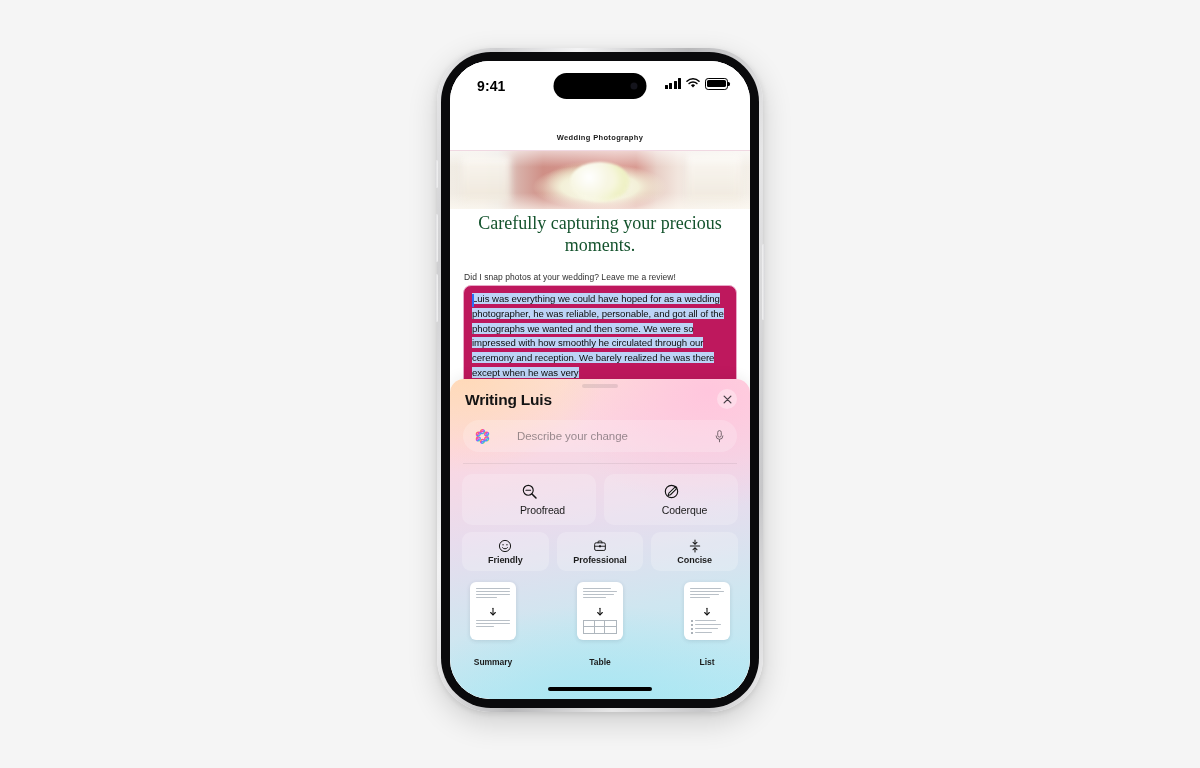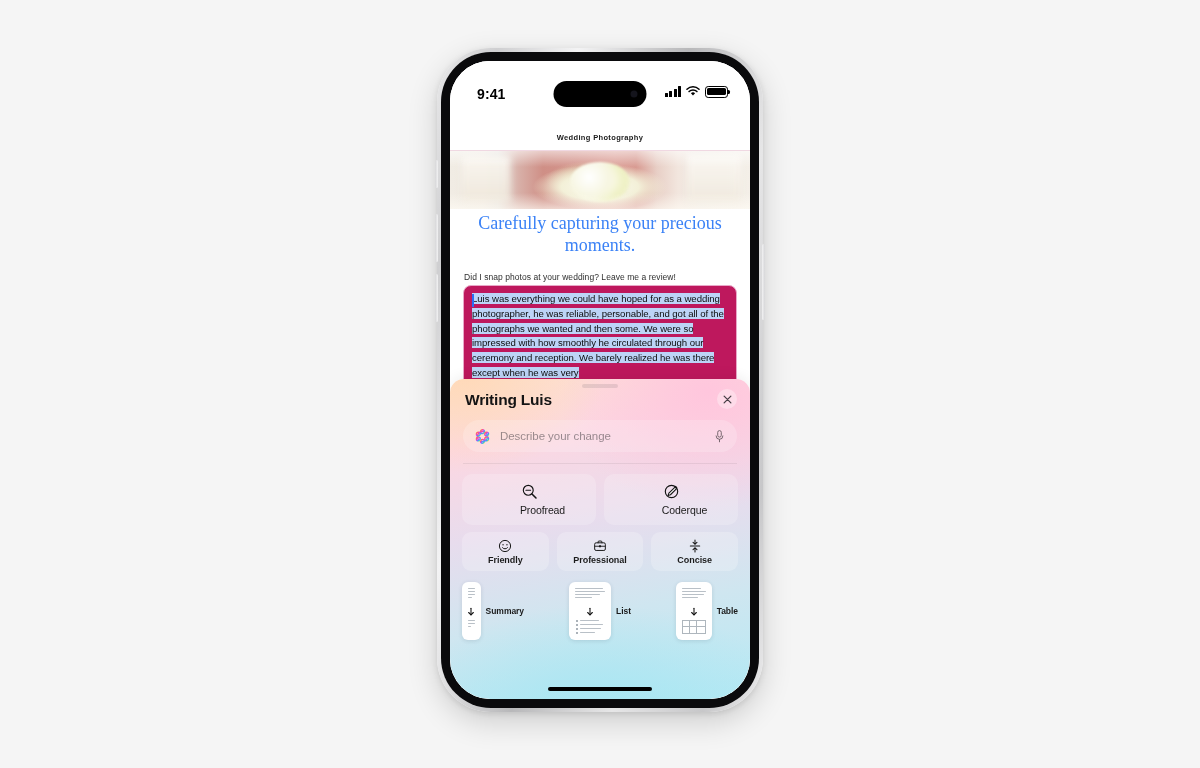--- a/index.html
+++ b/index.html
@@ -79,21 +79,21 @@
     position: absolute;
     right: -2px; top: 196px;
     width: 3px; height: 76px;
     border-radius: 2px;
     background: linear-gradient(270deg,#d6d6d8,#f2f2f3);
   }
 
   
   .statusbar {
     position: absolute;
-    left: 0; top: 12px; right: 0;
+    left: 0; top: 4px; right: 0;
     height: 42px;
     z-index: 40;
     pointer-events: none;
   }
   .status-time {
     position: absolute;
     left: 27px; top: 13px;
     font-size: 14px;
     font-weight: bold;
     letter-spacing: 0.1px;
@@ -230,21 +230,21 @@
   }
 
   .tagline {
     position: absolute;
     left: 0; right: 0;
     top: 152px;
     text-align: center;
     font-family: "Liberation Serif", serif;
     font-size: 18px;
     line-height: 1.22;
-    color: #3b82f6;
+    color: #14532d;
     padding: 0 28px;
   }
 
   .review-prompt {
     position: absolute;
     left: 14px; top: 211px;
     font-size: 8.5px;
     color: #2f2f2f;
     letter-spacing: 0.05px;
   }
@@ -322,21 +322,21 @@
   .describe-field {
     position: absolute;
     left: 13px; right: 13px;
     top: 41px;
     height: 32px;
     border-radius: 17px;
     background: rgba(255,255,255,0.20);
     display: flex;
     align-items: center;
     padding: 0 11px;
-    gap: 9px;
+    gap: 26px;
   }
   .ai-glyph { width: 17px; height: 17px; flex: 0 0 auto; }
   .describe-ph {
     flex: 1;
     font-size: 11.5px;
     color: rgba(60,55,60,0.52);
     letter-spacing: -0.05px;
   }
   .mic-glyph { width: 13px; height: 13px; flex: 0 0 auto; opacity: 0.72; }
 
@@ -396,23 +396,23 @@
   .row-docs {
     position: absolute;
     left: 12px; right: 12px;
     top: 203px;
     display: flex;
     justify-content: space-between;
   }
   .doc-item {
     width: 62px;
     display: flex;
-    flex-direction: row;
+    flex-direction: column;
     align-items: center;
-    gap: 5px;
+    gap: 17px;
   }
   .doc-card {
     width: 46px; height: 58px;
     background: #ffffff;
     border-radius: 6px;
     box-shadow: 0 1px 4px rgba(40,60,80,0.14);
     position: relative;
     padding: 6px 6px;
   }
   .doc-lines { display: flex; flex-direction: column; gap: 1.8px; }
@@ -628,20 +628,44 @@
                   <div class="dl">
                     <i style="width:100%"></i>
                     <i style="width:100%"></i>
                     <i style="width:52%"></i>
                   </div>
                 </div>
             </div>
             <div class="doc-label">Summary</div>
           </div>
 
+
+          <div class="doc-item">
+            <div class="doc-card">
+              <div class="doc-lines">
+                <i style="width:82%"></i>
+                  <i style="width:100%"></i>
+                  <i style="width:92%"></i>
+                  <i style="width:68%"></i>
+              </div>
+              <svg class="doc-arrow" viewBox="0 0 12 12">
+                <path d="M6 1.6 V9.2" stroke="#141414" stroke-width="1.3" stroke-linecap="round"></path>
+                <path d="M3.2 6.6 L6 9.5 L8.8 6.6" fill="none" stroke="#141414" stroke-width="1.3" stroke-linecap="round" stroke-linejoin="round"></path>
+              </svg>
+              <div class="doc-grid">
+                <span></span>
+                  <span></span>
+                  <span></span>
+                  <span></span>
+                  <span></span>
+                  <span></span>
+              </div>
+            </div>
+            <div class="doc-label">Table</div>
+          </div>
 
           <div class="doc-item">
             <div class="doc-card">
               <div class="doc-lines">
                 <i style="width:92%"></i>
                   <i style="width:100%"></i>
                   <i style="width:84%"></i>
                   <i style="width:58%"></i>
               </div>
               <svg class="doc-arrow" viewBox="0 0 12 12">
@@ -663,44 +687,20 @@
                   </div>
                 <div class="br">
                     <b></b>
                     <i style="width:52%"></i>
                   </div>
               </div>
             </div>
             <div class="doc-label">List</div>
           </div>
 
-          <div class="doc-item">
-            <div class="doc-card">
-              <div class="doc-lines">
-                <i style="width:82%"></i>
-                  <i style="width:100%"></i>
-                  <i style="width:92%"></i>
-                  <i style="width:68%"></i>
-              </div>
-              <svg class="doc-arrow" viewBox="0 0 12 12">
-                <path d="M6 1.6 V9.2" stroke="#141414" stroke-width="1.3" stroke-linecap="round"></path>
-                <path d="M3.2 6.6 L6 9.5 L8.8 6.6" fill="none" stroke="#141414" stroke-width="1.3" stroke-linecap="round" stroke-linejoin="round"></path>
-              </svg>
-              <div class="doc-grid">
-                <span></span>
-                  <span></span>
-                  <span></span>
-                  <span></span>
-                  <span></span>
-                  <span></span>
-              </div>
-            </div>
-            <div class="doc-label">Table</div>
-          </div>
-
         </div>
       </div>
 
       <div class="home-indicator"></div>
 
     </div>
   </div>
 </div>
 
 </body></html>

